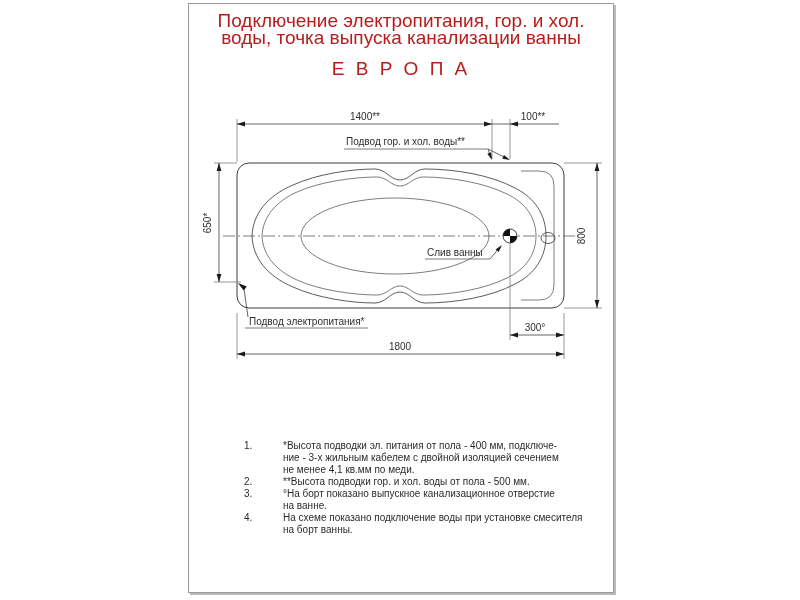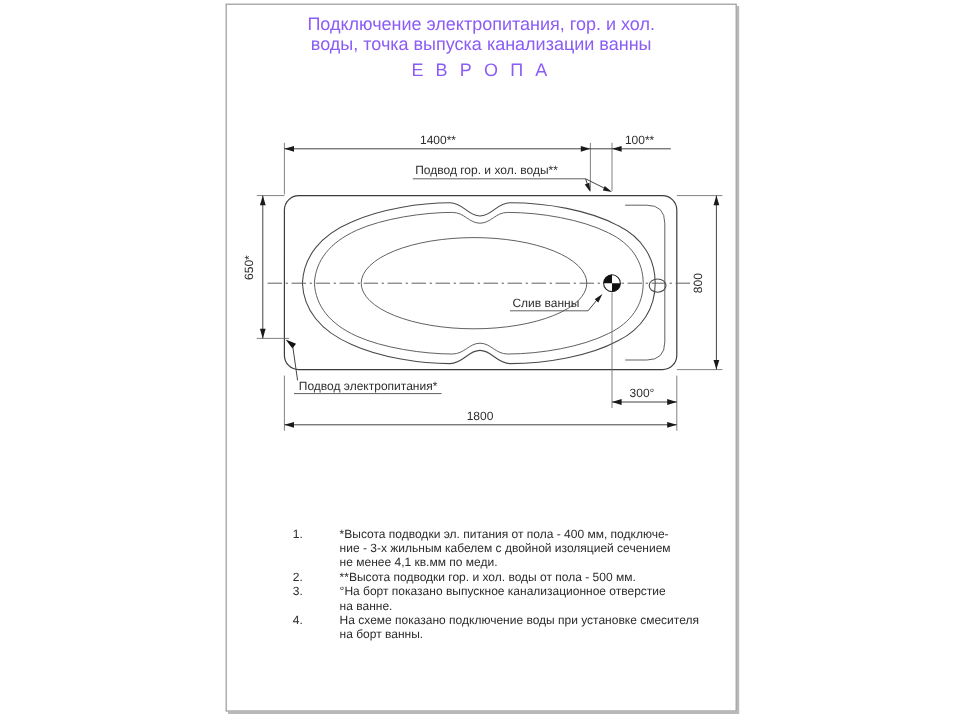--- a/index.html
+++ b/index.html
@@ -10,23 +10,23 @@
     color:#222;
     overflow:hidden;
   }
   .page{
     position:absolute;left:188px;top:3px;width:424px;height:588px;
     background:#ffffff;border:1px solid #9a9a9a;
     box-shadow:2px 2px 0 #b9b9b9;
   }
   .title{
     position:absolute;left:0;top:8px;width:100%;
-    text-align:center;font-size:15px;line-height:17px;color:#8b5cf6;
+    text-align:center;font-size:19px;line-height:17px;color:#b91c1c;
   }
-  .title .l3{letter-spacing:3px;margin-top:4px;}
+  .title .l3{letter-spacing:3px;margin-top:14px;}
   svg.draw{position:absolute;left:0;top:0;}
   svg text{font-family:"Liberation Sans", sans-serif;font-size:10px;fill:#2e2e2e;}
   .notes{
     position:absolute;left:55px;top:436px;width:340px;
     font-size:10px;line-height:12px;color:#2b2b2b;
   }
   .note-line{display:flex;}
   .note-line .nn{width:11px;flex:0 0 auto;}
   .note-line .nt{flex:1 1 auto;white-space:nowrap;margin-left:28px;}
 </style>

